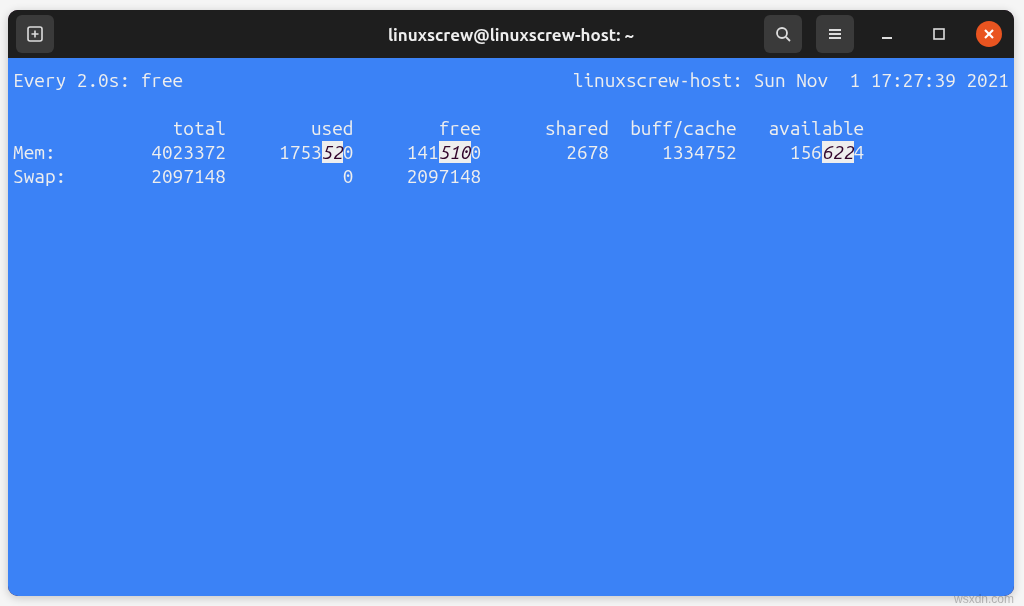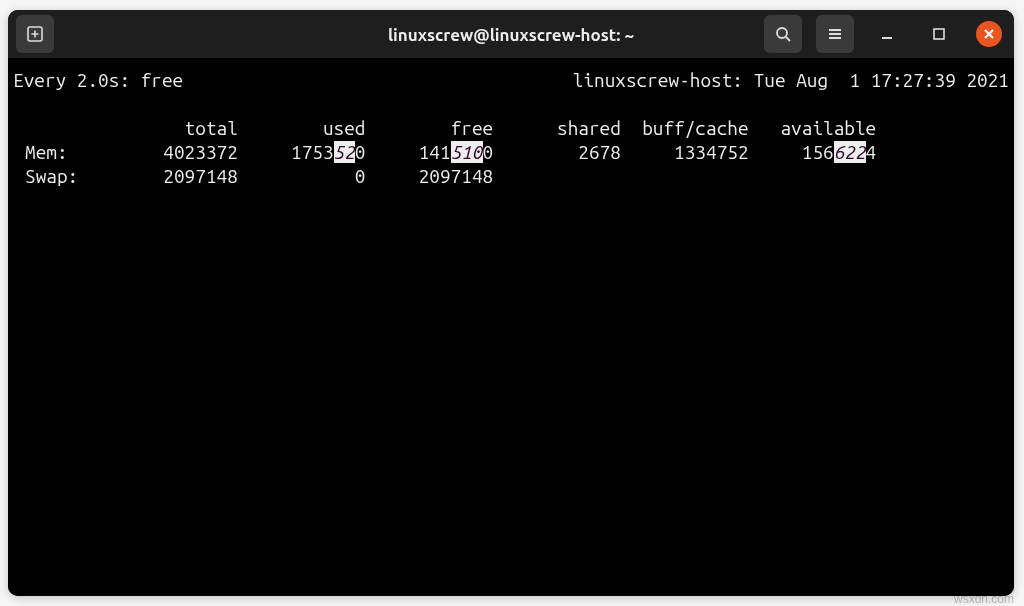--- a/index.html
+++ b/index.html
@@ -8,23 +8,23 @@
     .titlebar { height: 48px; background: #1e1e1e; display: flex; align-items: center; padding: 0 8px; position: relative; }
     .tab-btn { width: 38px; height: 38px; background: #3a3a3a; border-radius: 6px; display: flex; align-items: center; justify-content: center; cursor: pointer; }
     .tab-btn svg { stroke: #ddd; }
     .title { position: absolute; left: 0; right: 0; text-align: center; color: #eee; font-weight: bold; font-family: Ubuntu, "Segoe UI", sans-serif; font-size: 17px; pointer-events: none; }
     .controls { margin-left: auto; display: flex; align-items: center; gap: 14px; }
     .ctl { width: 38px; height: 38px; border-radius: 6px; display: flex; align-items: center; justify-content: center; cursor: pointer; }
     .ctl.boxed { background: #3a3a3a; }
     .ctl svg { stroke: #ddd; fill: none; }
     .close { width: 26px; height: 26px; border-radius: 50%; background: #e95420; display: flex; align-items: center; justify-content: center; cursor: pointer; margin: 0 4px; }
     .close svg { stroke: #fff; stroke-width: 2.2; }
-    .term { flex: 1; background: #000000; color: #eee; font-size: 19px; line-height: 24px; padding: 10px 5px; position: relative; font-family: "Ubuntu Mono","DejaVu Sans Mono",monospace; letter-spacing: 0; }
+    .term { flex: 1; background: #3b82f6; color: #eee; font-size: 19px; line-height: 24px; padding: 10px 5px; position: relative; font-family: "Ubuntu Mono","DejaVu Sans Mono",monospace; letter-spacing: 0; }
     .hd { display: flex; justify-content: space-between; white-space: pre; }
-    .row { white-space: pre; margin-left: 12px; }
+    .row { white-space: pre; }
     .hl { background: #eee; color: #31042b; font-style: italic; }
     .watermark { position: absolute; bottom: 0; right: 10px; font-size: 12px; color: rgba(0,0,0,.25); font-family: Liberation Sans, sans-serif; }
   </style>
 </head>
 <body>
 
 <div class="window">
   <div class="titlebar">
     <div class="tab-btn">
       <svg width="18" height="18" viewBox="0 0 18 18" fill="none" stroke-width="1.6">
@@ -61,21 +61,21 @@
       <div class="close">
         <svg width="12" height="12" viewBox="0 0 12 12">
             <line x1="2" y1="2" x2="10" y2="10"></line>
             <line x1="10" y1="2" x2="2" y2="10"></line>
           </svg>
       </div>
     </div>
   </div>
 
   <div class="term">
-    <div class="hd"><span>Every 2.0s: free</span><span>linuxscrew-host: Tue Aug  1 17:27:39 2021</span></div>
+    <div class="hd"><span>Every 2.0s: free</span><span>linuxscrew-host: Sun Nov  1 17:27:39 2021</span></div>
     <div class="row">&nbsp;</div>
     <div class="row">               <span>total</span>        <span>used</span>        <span>free</span>      <span>shared</span>  <span>buff/cache</span>   <span>available</span></div>
     <div class="row"><span>Mem:</span>         <span>4023372</span>     <span>1753</span><span class="hl">52</span><span>0</span>     <span>141</span><span class="hl">510</span><span>0</span>        <span>2678</span>     <span>1334752</span>     <span>156</span><span class="hl">622</span><span>4</span></div>
     <div class="row"><span>Swap:</span>        <span>2097148</span>           <span>0</span>     <span>2097148</span></div>
   </div>
 </div>
 
 <div class="watermark">wsxdn.com</div>
 
 </body></html>

